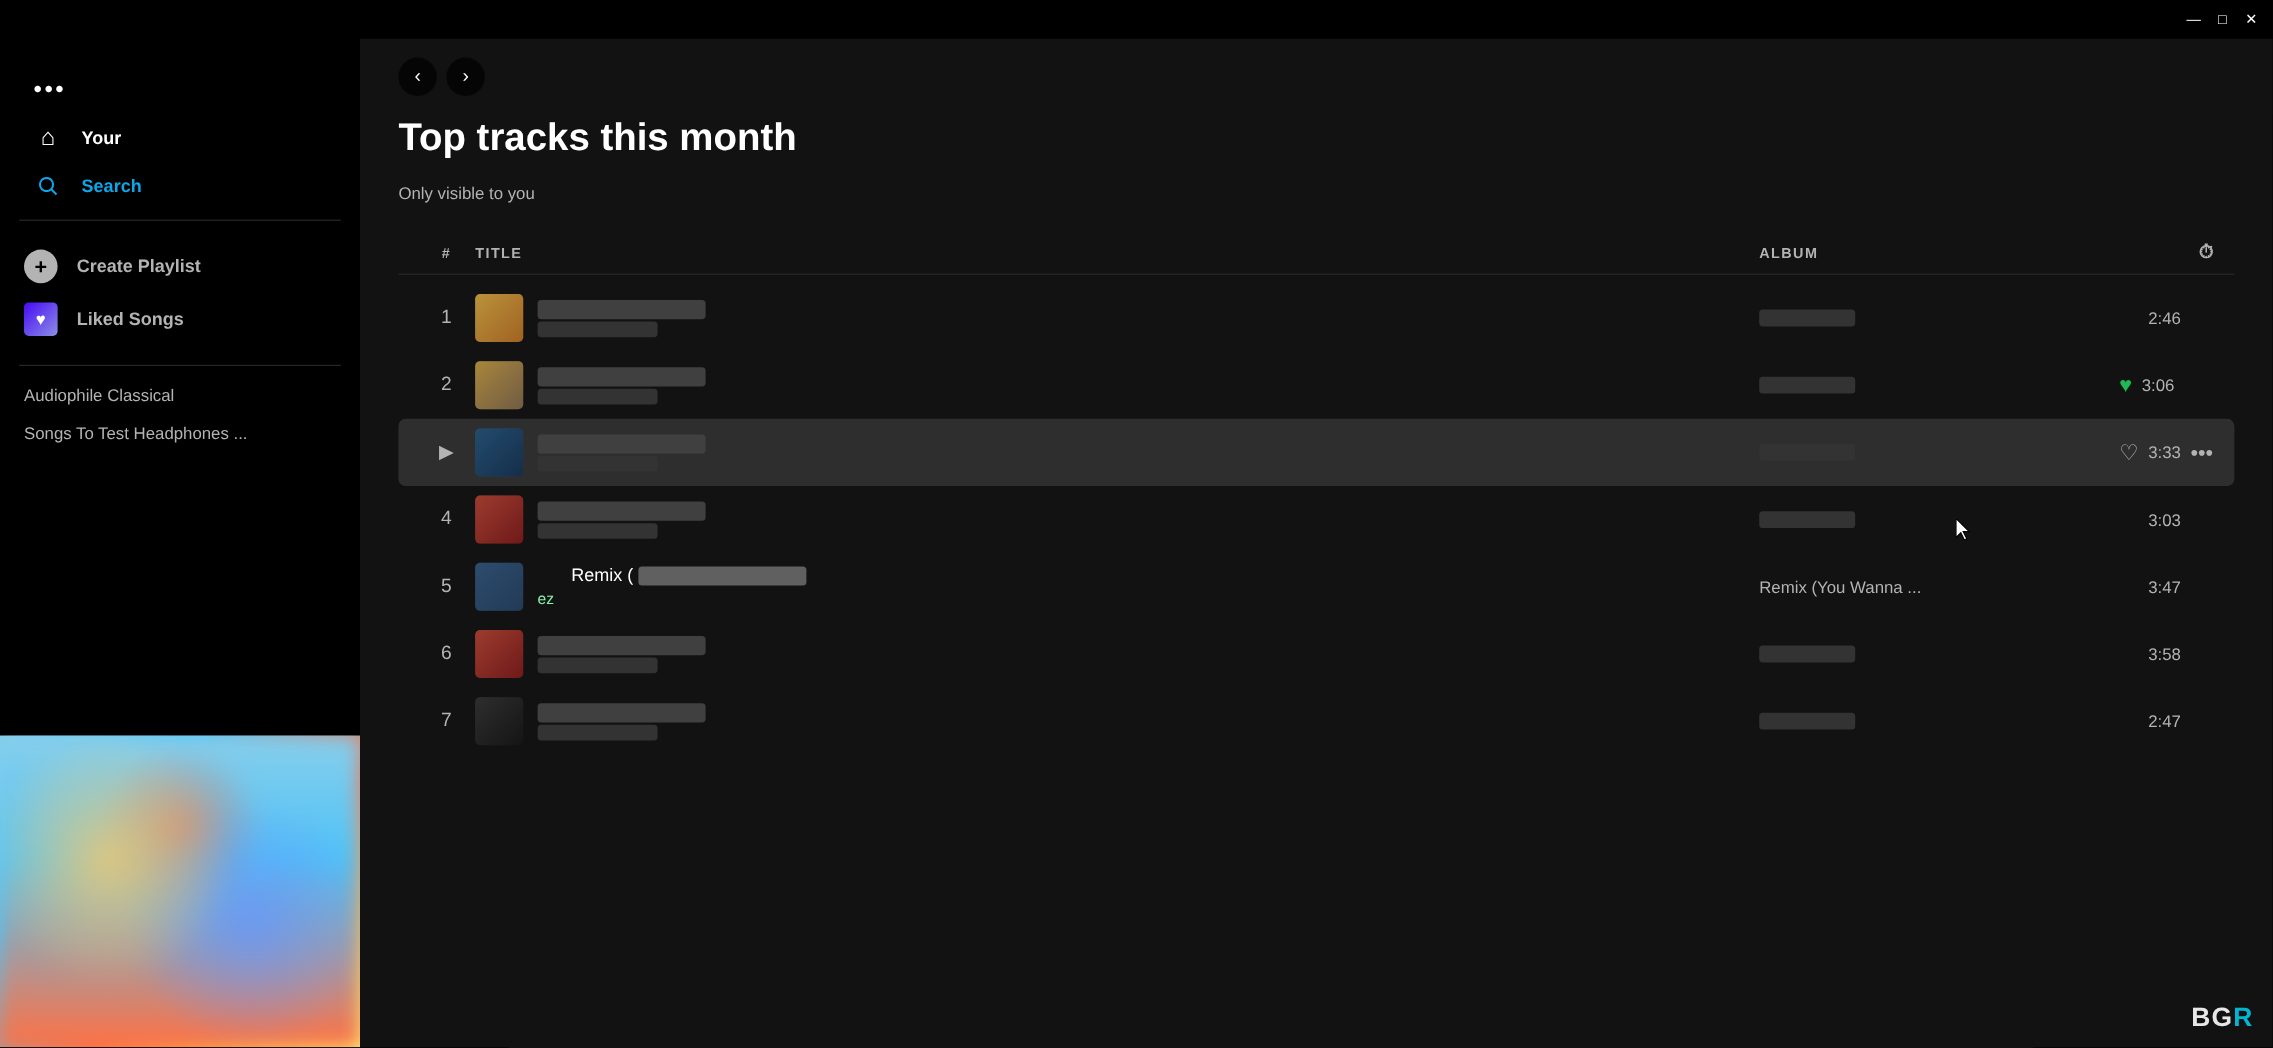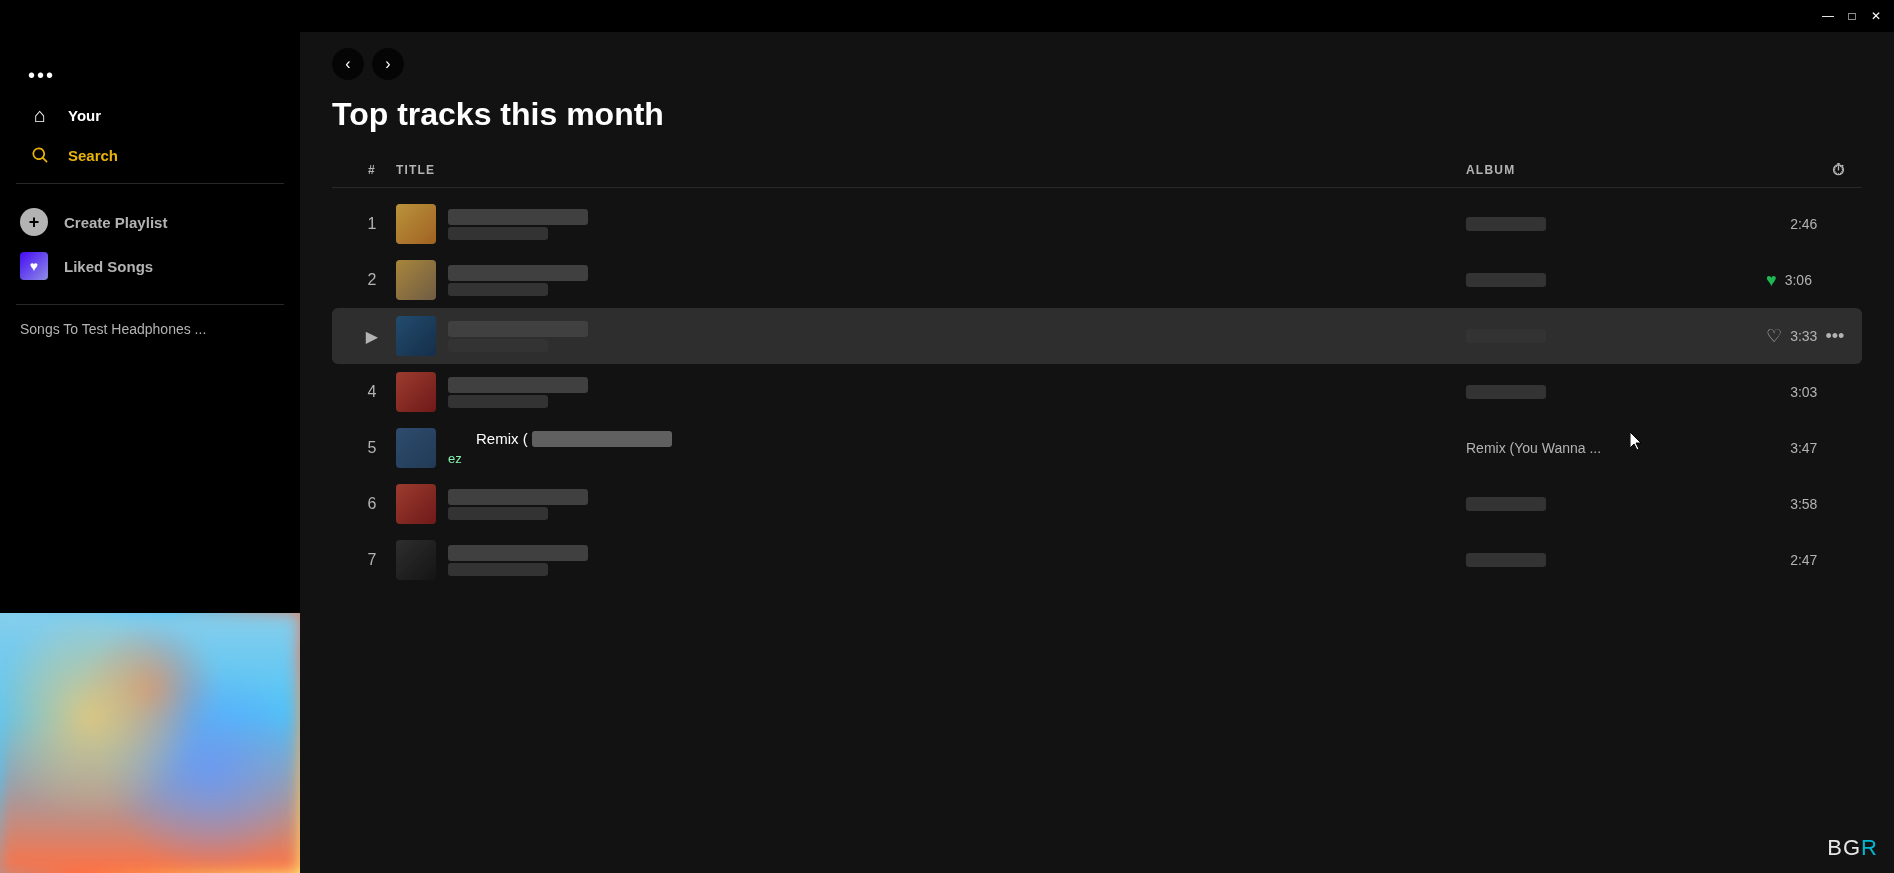--- a/index.html
+++ b/index.html
@@ -57,21 +57,21 @@
     .sidebar-top {
       padding: 16px 16px 0;
     }
     .sidebar-nav-item {
       display: flex;
       align-items: center;
       gap: 16px;
       padding: 8px 12px;
       border-radius: 6px;
       cursor: pointer;
-      color: #eab308;
+      color: #0ea5e9;
       font-size: 15px;
       font-weight: 700;
       text-decoration: none;
     }
     .sidebar-nav-item.active { color: #fff; }
     .sidebar-nav-icon {
       width: 24px;
       height: 24px;
       display: flex;
       align-items: center;
@@ -433,40 +433,42 @@
       <div class="sidebar-action-item">
         <div class="liked-icon">♥</div>
         <span>Liked Songs</span>
       </div>
     </div>
 
     <div class="sidebar-divider"></div>
 
     <div class="sidebar-playlist-section">
       <div class="sidebar-playlist-list">
+        <div class="playlist-item">Audiophile Classical</div>
         <div class="playlist-item">Songs To Test Headphones ...</div>
       </div>
     </div>
 
     <div class="sidebar-album-art">
       <div class="album-art-blurred"></div>
     </div>
   </div>
 
   <div class="main-content">
 
     <div class="top-bar">
       <div class="nav-buttons">
         <button class="nav-btn">‹</button>
         <button class="nav-btn">›</button>
       </div>
     </div>
 
     <div class="page-content">
       <h1 class="page-title">Top tracks this month</h1>
+      <p class="page-subtitle">Only visible to you</p>
 
       <div class="track-list-header">
         <div class="col-num">#</div>
         <div>TITLE</div>
         <div>ALBUM</div>
         <div class="col-duration">
           <span class="clock-icon">⏱</span>
         </div>
       </div>
 
@@ -583,21 +585,21 @@
         </div>
         <div class="track-album blurred"></div>
         <div class="track-actions">
           <span class="heart-icon unliked">♡</span>
           <span class="track-duration">2:47</span>
         </div>
       </div>
 
     </div>
 
-    <div style="position:absolute; bottom:12px; right:16px; font-size:22px; font-weight:400; letter-spacing:1px; color:#00b4d8; opacity:0.9; font-family: Arial, sans-serif;">
+    <div style="position:absolute; bottom:12px; right:16px; font-size:22px; font-weight:700; letter-spacing:1px; color:#00b4d8; opacity:0.9; font-family: Arial, sans-serif;">
       <span style="color:#fff;">B</span><span style="color:#fff;">G</span><span style="color:#00c8e8;">R</span>
     </div>
 
     <div style="position:absolute; top:400px; left:1330px; width:12px; height:20px; pointer-events:none;">
       <svg width="12" height="20" viewBox="0 0 12 20">
         <path d="M0 0 L0 16 L4 12 L7 18 L9 17 L6 11 L11 11 Z" fill="white" stroke="black" stroke-width="1"></path>
       </svg>
     </div>
   </div>
 </div>

